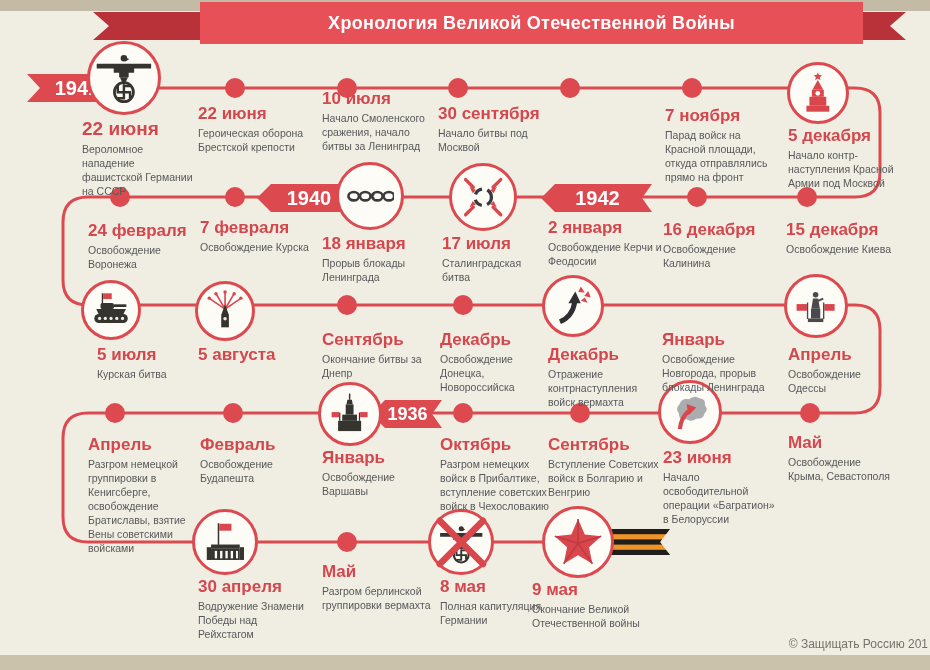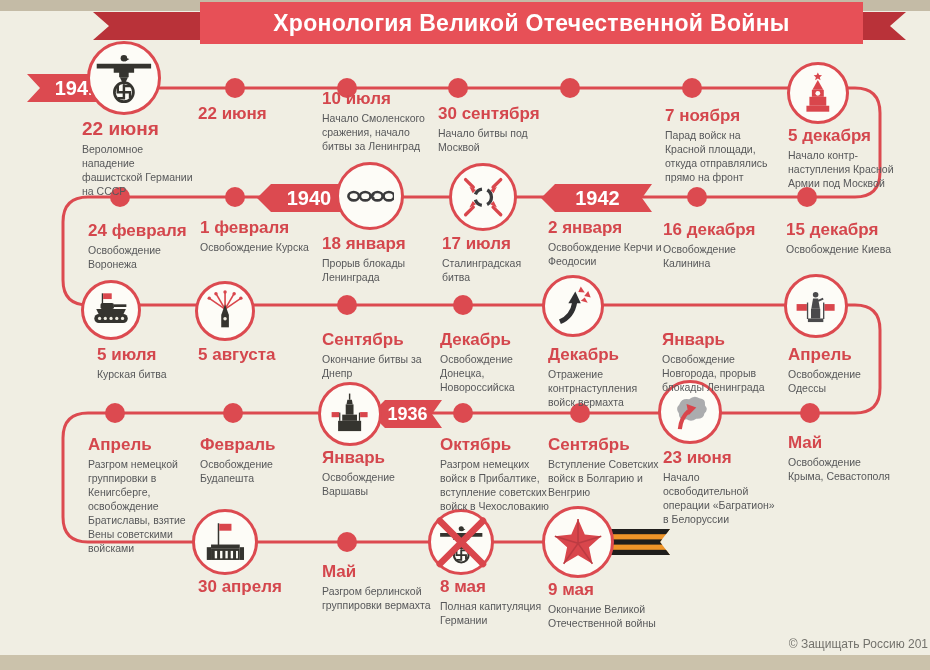--- a/index.html
+++ b/index.html
@@ -5,21 +5,21 @@
   html,body{margin:0;padding:0;background:#e8e6da;}
   .stage{position:relative;width:930px;height:670px;background:#f0eee3;overflow:hidden;
          font-family:"Liberation Sans",sans-serif;}
   .strip-top{position:absolute;left:0;top:0;width:930px;height:11px;background:#c4bba6;}
   .strip-bottom{position:absolute;left:0;top:655px;width:930px;height:15px;background:#cbc2ab;}
   .fold{position:absolute;height:28px;background:#b93239;}
   .fold-left{left:93px;top:12px;width:122px;clip-path:polygon(0 0,100% 0,100% 100%,0 100%,16px 50%);}
   .fold-right{left:852px;top:12px;width:54px;clip-path:polygon(0 0,100% 0,calc(100% - 16px) 50%,100% 100%,0 100%);}
   .banner{position:absolute;left:200px;top:2px;width:663px;height:42px;background:#e75057;
           display:flex;align-items:center;justify-content:center;}
-  .banner span{color:#fff;font-size:23px;font-weight:bold;letter-spacing:.3px;}
+  .banner span{color:#fff;font-size:18px;font-weight:bold;letter-spacing:.3px;}
   .snake{position:absolute;left:0;top:0;z-index:1;}
   .badge{position:absolute;height:28px;background:#dc4a50;color:#fff;font-weight:bold;font-size:20px;
          display:flex;align-items:center;justify-content:center;z-index:2;}
   .notch-left{clip-path:polygon(0 0,100% 0,100% 100%,0 100%,13px 50%);padding-left:10px;}
   .point-left{clip-path:polygon(0 50%,14px 0,100% 0,100% 100%,14px 100%);padding-left:8px;}
   .point-notch{clip-path:polygon(0 50%,14px 0,100% 0,calc(100% - 10px) 50%,100% 100%,14px 100%);padding-left:8px;padding-right:6px;}
   .badge.small{font-size:18px;}
   .dot{position:absolute;width:20px;height:20px;border-radius:50%;background:#dc4a50;z-index:2;}
   .circle{position:absolute;border-radius:50%;background:#fdfcf7;border:3px solid #dc4a50;
           box-sizing:border-box;display:flex;align-items:center;justify-content:center;z-index:3;}
@@ -276,20 +276,21 @@
       <path d="M22 4.5 L22 23 M39.6 17.6 L22 23 M32.9 38.4 L22 23 M11.1 38.4 L22 23 M4.4 17.6 L22 23" stroke="#bc3b42" stroke-width="1.2" fill="none"></path>
     </svg>
   </div>
 
   <div class="event" style="left:82px;top:118px;width:115px">
     <div class="event-date big">22 июня</div>
     <div class="event-desc">Вероломное нападение фашистской Германии на СССР</div>
   </div>
   <div class="event" style="left:198px;top:104px;width:110px">
     <div class="event-date">22 июня</div>
+    <div class="event-desc">Героическая оборона Брестской крепости</div>
   </div>
   <div class="event" style="left:322px;top:89px;width:118px">
     <div class="event-date">10 июля</div>
     <div class="event-desc">Начало Смоленского сражения, начало битвы за Ленинград</div>
   </div>
   <div class="event" style="left:438px;top:104px;width:110px">
     <div class="event-date">30 сентября</div>
     <div class="event-desc">Начало битвы под Москвой</div>
   </div>
   <div class="event" style="left:665px;top:106px;width:118px">
@@ -299,21 +300,21 @@
   <div class="event" style="left:788px;top:126px;width:124px">
     <div class="event-date">5 декабря</div>
     <div class="event-desc">Начало контр-наступления Красной Армии под Москвой</div>
   </div>
 
   <div class="event" style="left:88px;top:221px;width:110px">
     <div class="event-date">24 февраля</div>
     <div class="event-desc">Освобождение Воронежа</div>
   </div>
   <div class="event" style="left:200px;top:218px;width:110px">
-    <div class="event-date">1 февраля</div>
+    <div class="event-date">7 февраля</div>
     <div class="event-desc">Освобождение Курска</div>
   </div>
   <div class="event" style="left:322px;top:234px;width:112px">
     <div class="event-date">18 января</div>
     <div class="event-desc">Прорыв блокады Ленинграда</div>
   </div>
   <div class="event" style="left:442px;top:234px;width:110px">
     <div class="event-date">17 июля</div>
     <div class="event-desc">Сталинградская битва</div>
   </div>
@@ -382,28 +383,29 @@
     <div class="event-date">23 июня</div>
     <div class="event-desc">Начало освободительной операции «Багратион» в Белоруссии</div>
   </div>
   <div class="event" style="left:788px;top:433px;width:110px">
     <div class="event-date">Май</div>
     <div class="event-desc">Освобождение Крыма, Севастополя</div>
   </div>
 
   <div class="event" style="left:198px;top:577px;width:112px">
     <div class="event-date">30 апреля</div>
+    <div class="event-desc">Водружение Знамени Победы над Рейхстагом</div>
   </div>
   <div class="event" style="left:322px;top:562px;width:120px">
     <div class="event-date">Май</div>
     <div class="event-desc">Разгром берлинской группировки вермахта</div>
   </div>
   <div class="event" style="left:440px;top:577px;width:110px">
     <div class="event-date">8 мая</div>
     <div class="event-desc">Полная капитуляция Германии</div>
   </div>
-  <div class="event" style="left:548px;top:580px;width:135px">
+  <div class="event" style="left:532px;top:580px;width:135px">
     <div class="event-date">9 мая</div>
     <div class="event-desc">Окончание Великой Отечественной войны</div>
   </div>
 
   <div class="credit">© Защищать Россию 201</div>
 </div>
 
 </body></html>

